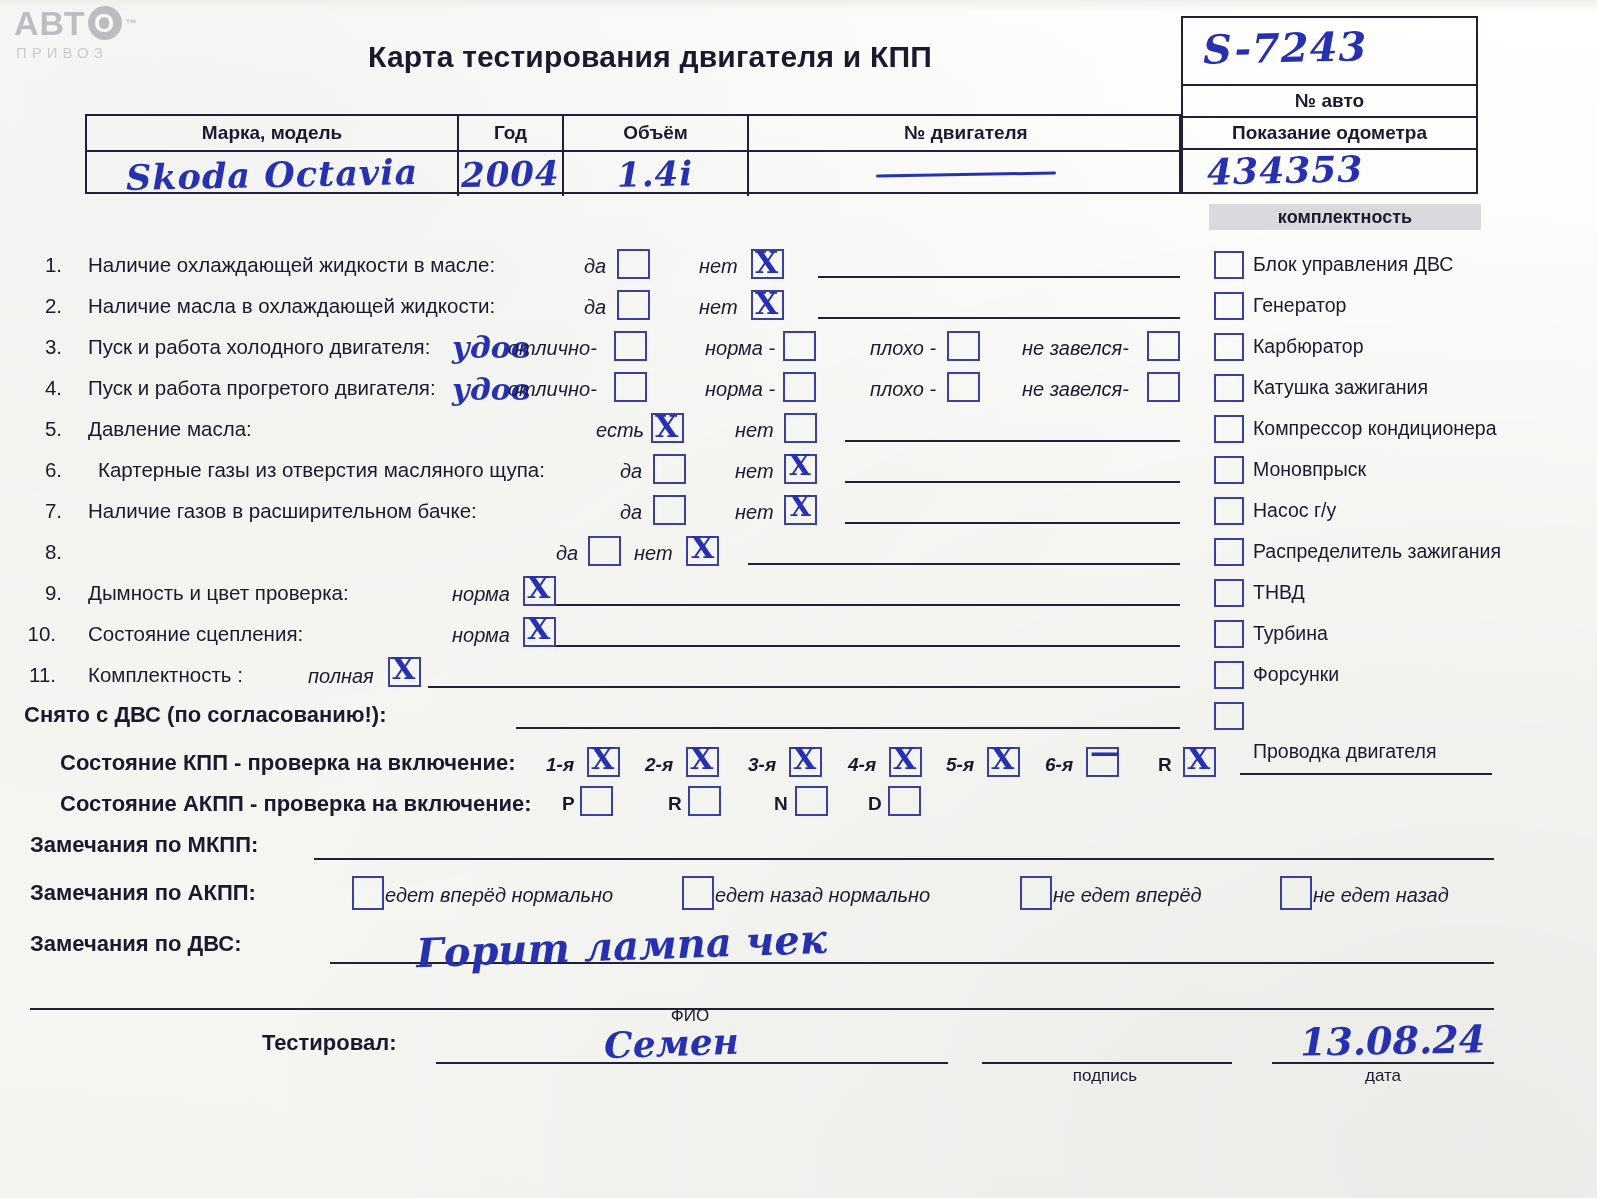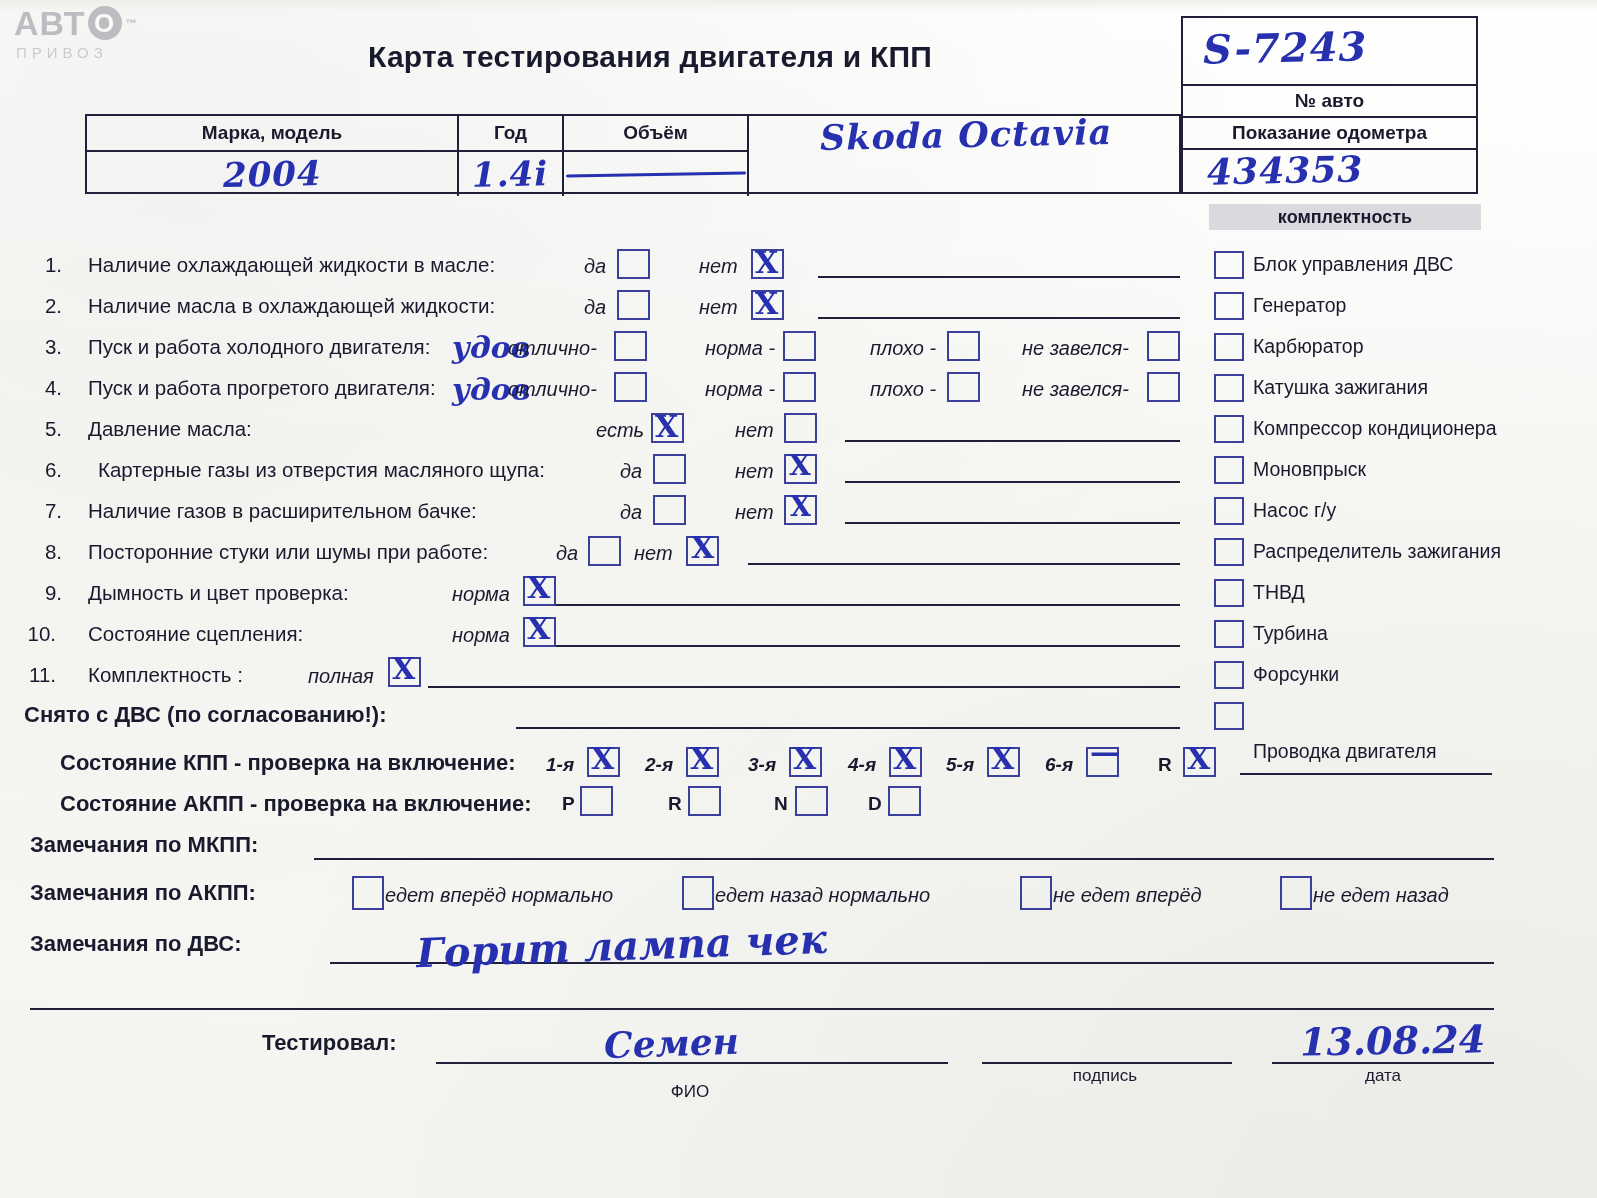--- a/index.html
+++ b/index.html
@@ -277,20 +277,21 @@
   <div class="box" id="car-no-label-box">№ авто</div>
   <div class="box" id="odo-label-box">Показание одометра</div>
   <div class="box" id="odo-value-box">
     <div class="hw" style="position:absolute; left:24px; top:-1px; font-size:36px;">434353</div>
   </div>
 
   <div id="hdr-table">
     <div class="hrow1">Марка, модель</div>
     <div class="hrow1">Год</div>
     <div class="hrow1">Объём</div>
+    <div class="hrow1">№ двигателя</div>
     <div class="cellval">
       <span class="hw" style="font-size:35px;">Skoda Octavia</span>
     </div>
     <div class="cellval">
       <span class="hw" style="font-size:34px;">2004</span>
     </div>
     <div class="cellval">
       <span class="hw" style="font-size:34px;">1.4i</span>
     </div>
     <div class="cellval">
@@ -404,21 +405,20 @@
   <div class="item" style="left:88px; top:499px;">Наличие газов в расширительном бачке:</div>
   <div class="opt" style="left:620px; top:501px;">да</div>
   <div class="cb" style="left:653px; top:495px;"></div>
   <div class="opt" style="left:735px; top:501px;">нет</div>
   <div class="cb" style="left:784px; top:495px;">
     <span class="cb-mark" style="left:4px; top:-4px; font-size:27px;">X</span>
   </div>
   <div class="rule" style="left:845px; top:522px; width:335px;"></div>
 
   <div class="num" style="left:28px; top:540px;">8.</div>
-  <div class="item" style="left:88px; top:540px;">Посторонние стуки или шумы при работе:</div>
   <div class="opt" style="left:556px; top:542px;">да</div>
   <div class="cb" style="left:588px; top:536px;"></div>
   <div class="opt" style="left:634px; top:542px;">нет</div>
   <div class="cb" style="left:686px; top:536px;">
     <span class="cb-mark" style="left:3px; top:-5px;">X</span>
   </div>
   <div class="rule" style="left:748px; top:563px; width:432px;"></div>
 
   <div class="num" style="left:28px; top:581px;">9.</div>
   <div class="item" style="left:88px; top:581px;">Дымность и цвет проверка:</div>
@@ -502,21 +502,21 @@
   <div class="akpp-text" style="left:1313px; top:884px;">не едет назад</div>
 
   <div class="bold-label" style="left:30px; top:931px;">Замечания по ДВС:</div>
   <div class="rule" style="left:330px; top:962px; width:1164px;"></div>
   <div class="hw-text" style="left:416px; top:922px; font-size:40px; transform:rotate(-2deg);">Горит лампа чек</div>
   <div class="rule" style="left:30px; top:1008px; width:1464px;"></div>
 
   <div class="bold-label" style="left:262px; top:1030px;">Тестировал:</div>
   <div class="rule" style="left:436px; top:1062px; width:512px;"></div>
   <div class="hw-text" style="left:604px; top:1022px; font-size:36px; transform:rotate(-2deg);">Семен</div>
-  <div class="sig-lab" style="left:620px; top:1082px; width:140px;">ФИО</div>
+  <div class="sig-lab" style="left:620px; top:1006px; width:140px;">ФИО</div>
 
   <div class="rule" style="left:982px; top:1062px; width:250px;"></div>
   <div class="sig-lab" style="left:1010px; top:1066px; width:190px;">подпись</div>
 
   <div class="rule" style="left:1272px; top:1062px; width:222px;"></div>
   <div class="hw-text" style="left:1300px; top:1018px; font-size:38px; transform:rotate(-1deg);">13.08.24</div>
   <div class="sig-lab" style="left:1318px; top:1066px; width:130px;">дата</div>
 </div>
 
 </body></html>

